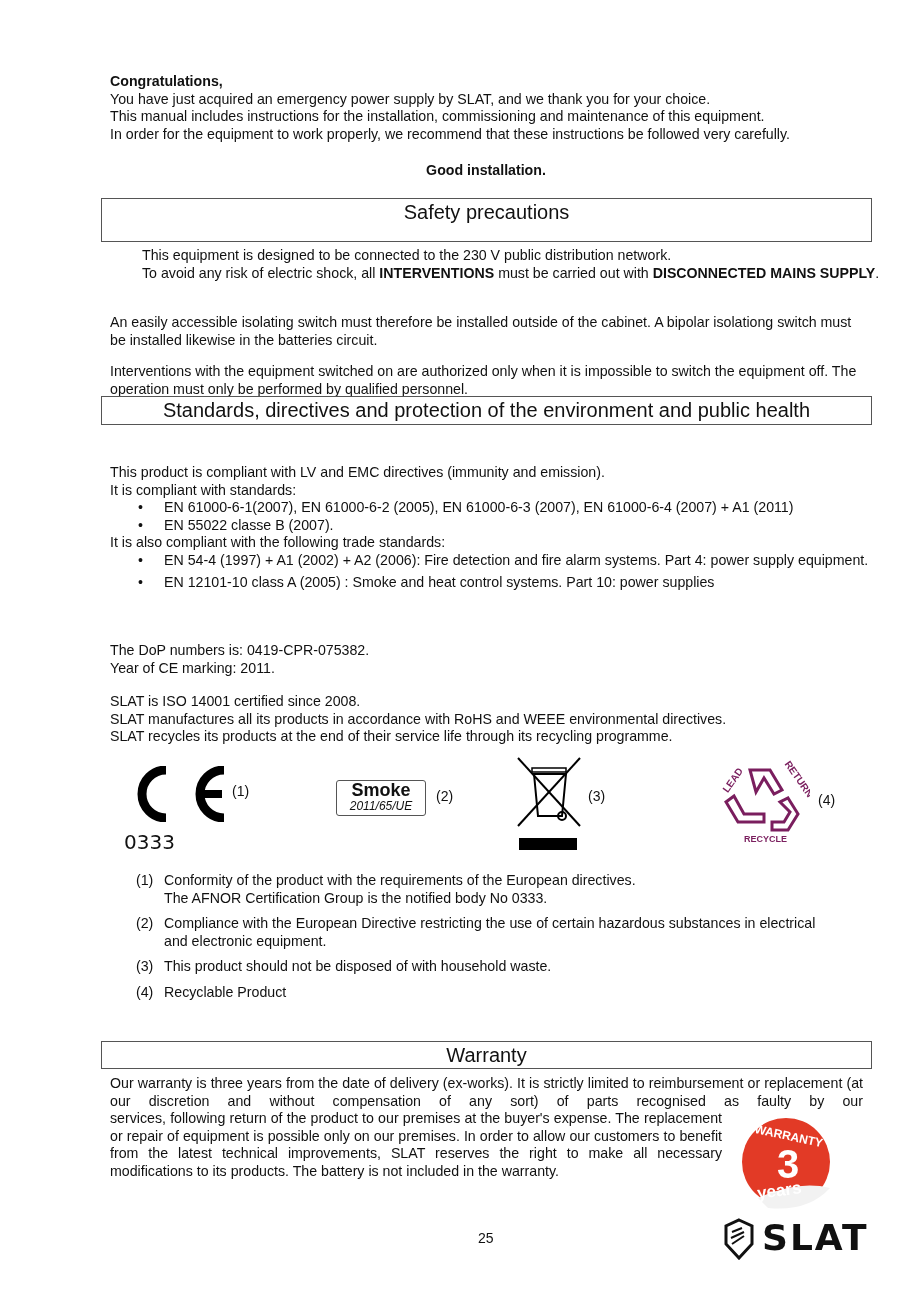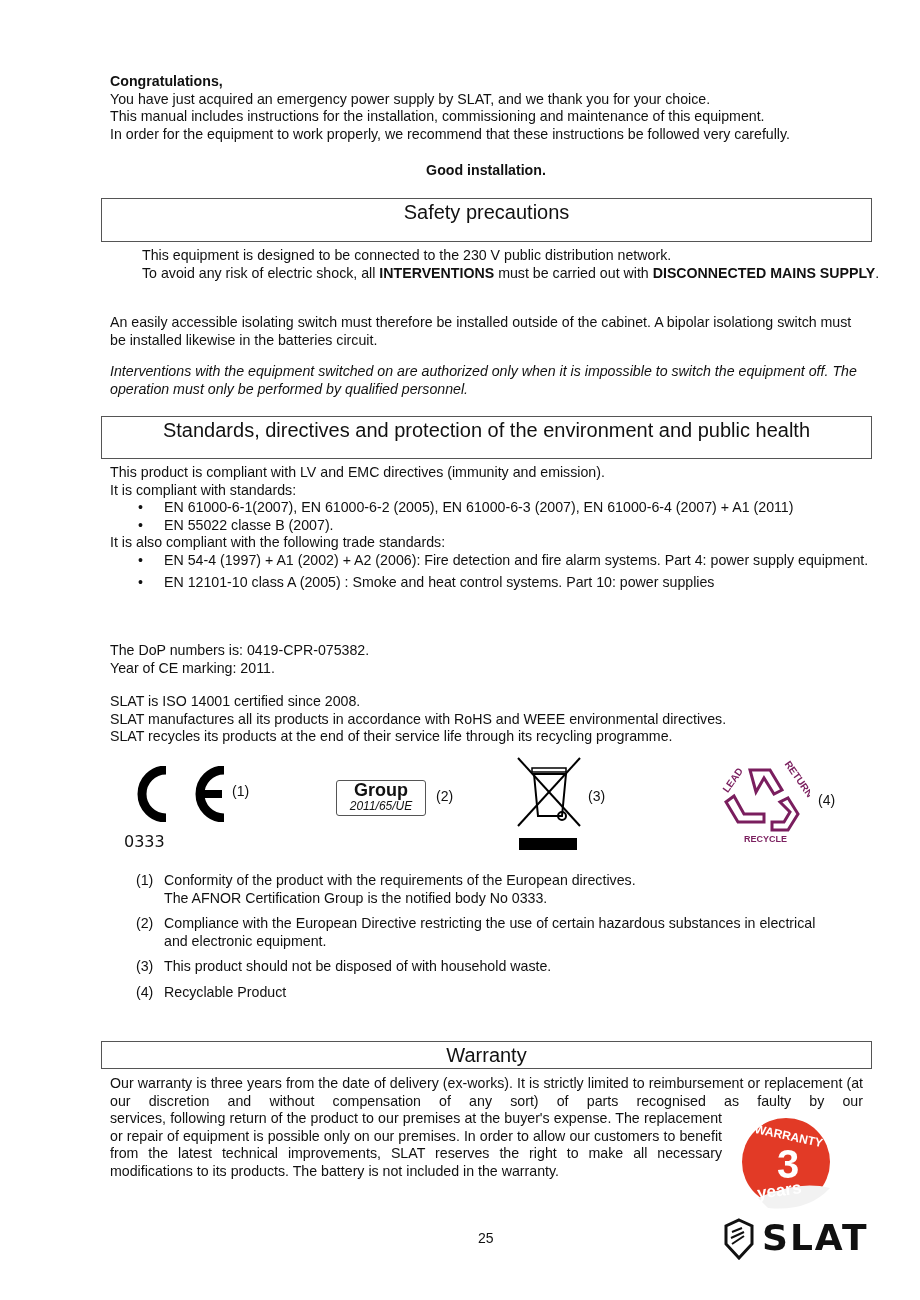--- a/index.html
+++ b/index.html
@@ -35,23 +35,23 @@
   <p>In order for the equipment to work properly, we recommend that these instructions be followed very carefully.</p>
 </div>
 <div class="abs center-bold">Good installation.</div>
 
 <div class="abs section-box" style="top:198px;height:44px;">Safety precautions</div>
 <div class="abs txt" style="top:247px;margin-left:32px;">
   <p>This equipment is designed to be connected to the 230 V public distribution network.</p>
   <p><span>To avoid any risk of electric shock, all </span><b>INTERVENTIONS</b><span> must be carried out with </span><b>DISCONNECTED MAINS SUPPLY</b><span>.</span></p>
 </div>
 <p class="abs txt" style="top:314px;">An easily accessible isolating switch must therefore be installed outside of the cabinet. A bipolar isolationg switch must be installed likewise in the batteries circuit.</p>
-<p class="abs txt" style="top:363px;font-style:italic;">Interventions with the equipment switched on are authorized only when it is impossible to switch the equipment off. The operation must only be performed by qualified personnel.</p>
+<p class="abs txt" style="top:363px;">Interventions with the equipment switched on are authorized only when it is impossible to switch the equipment off. The operation must only be performed by qualified personnel.</p>
 
-<div class="abs section-box" style="top:416px;height:43px;">Standards, directives and protection of the environment and public health</div>
+<div class="abs section-box" style="top:396px;height:29px;">Standards, directives and protection of the environment and public health</div>
 <div class="abs txt" style="top:464px;">
   <p>This product is compliant with LV and EMC directives (immunity and emission).</p>
   <p>It is compliant with standards:</p>
   <ul class="bul">
     <li>EN 61000-6-1(2007), EN 61000-6-2 (2005), EN 61000-6-3 (2007), EN 61000-6-4 (2007) + A1 (2011)</li>
     <li>EN 55022 classe B (2007).</li>
   </ul>
   <p>It is also compliant with the following trade standards:</p>
   <ul class="bul">
     <li>EN 54-4 (1997) + A1 (2002) + A2 (2006): Fire detection and fire alarm systems. Part 4: power supply equipment.</li>
@@ -68,25 +68,25 @@
   <p>SLAT recycles its products at the end of their service life through its recycling programme.</p>
 </div>
 
 <div class="abs logos">
 
   <svg style="position:absolute;left:12px;top:14px;" width="108" height="56" viewBox="0 0 108 56">
     <path d="M44 4 A24 24 0 1 0 44 52" fill="none" stroke="#000" stroke-width="9"></path>
     <path d="M102 4 A24 24 0 1 0 102 52" fill="none" stroke="#000" stroke-width="9"></path>
     <rect x="80" y="24" width="20" height="8" fill="#000"></rect>
   </svg>
-  <div style="position:absolute;left:14px;top:76px;font-size:16px;line-height:28px;font-family:'DejaVu Sans',sans-serif;text-align:center;">0333</div>
+  <div style="position:absolute;left:14px;top:76px;font-size:20px;line-height:28px;font-family:'DejaVu Sans',sans-serif;text-align:center;">0333</div>
   <div class="lbl" style="left:122px;top:31px;">(1)</div>
 
   <div style="position:absolute;left:226px;top:28px;width:88px;height:34px;border:1px solid #555;border-radius:3px;text-align:center;">
-    <div style="font-weight:bold;font-size:18px;line-height:18px;">Group</div>
+    <div style="font-weight:bold;font-size:18px;line-height:18px;">Smoke</div>
     <div style="font-style:italic;font-size:12px;line-height:14px;">2011/65/UE</div>
   </div>
   <div class="lbl" style="left:326px;top:36px;">(2)</div>
 
   <svg style="position:absolute;left:406px;top:4px;" width="66" height="96" viewBox="0 0 66 96">
     <line x1="2" y1="2" x2="64" y2="70" stroke="#000" stroke-width="2"></line>
     <line x1="64" y1="2" x2="2" y2="70" stroke="#000" stroke-width="2"></line>
     <rect x="16" y="12" width="34" height="4" fill="none" stroke="#000" stroke-width="1.5"></rect>
     <path d="M18 18 L22 60 L46 60 L50 18 Z" fill="none" stroke="#000" stroke-width="2"></path>
     <circle cx="46" cy="60" r="4" fill="none" stroke="#000" stroke-width="2"></circle>

